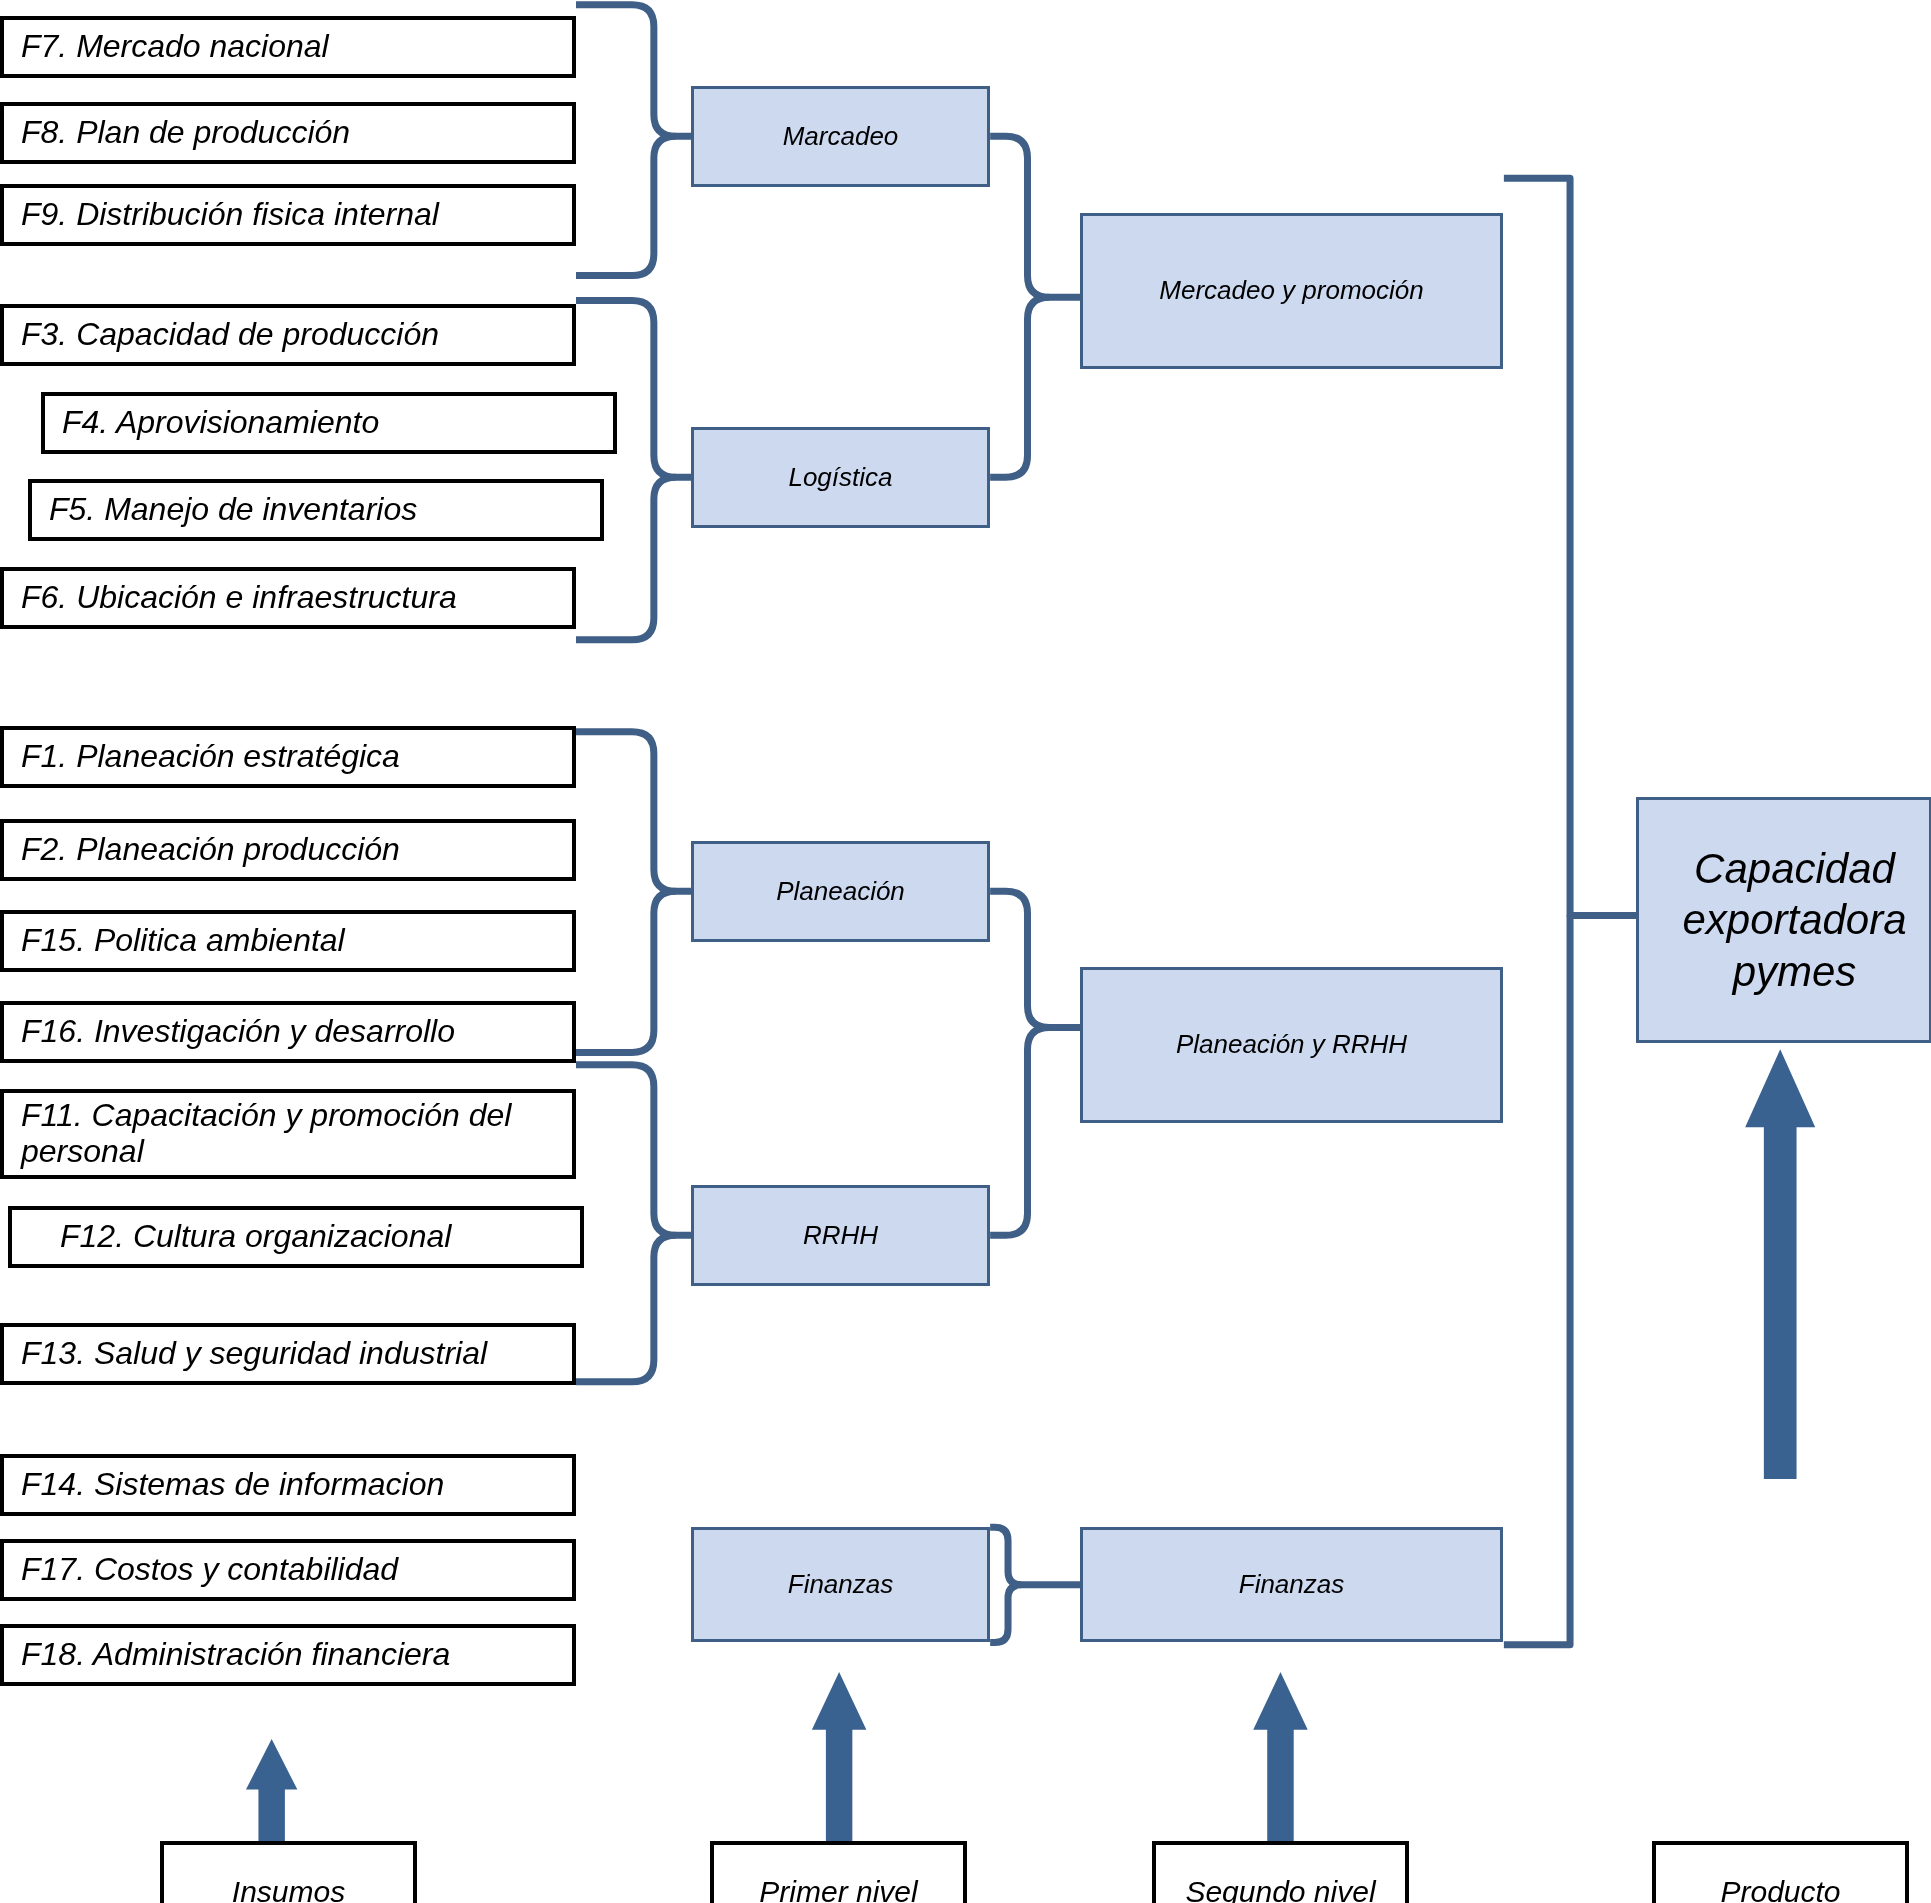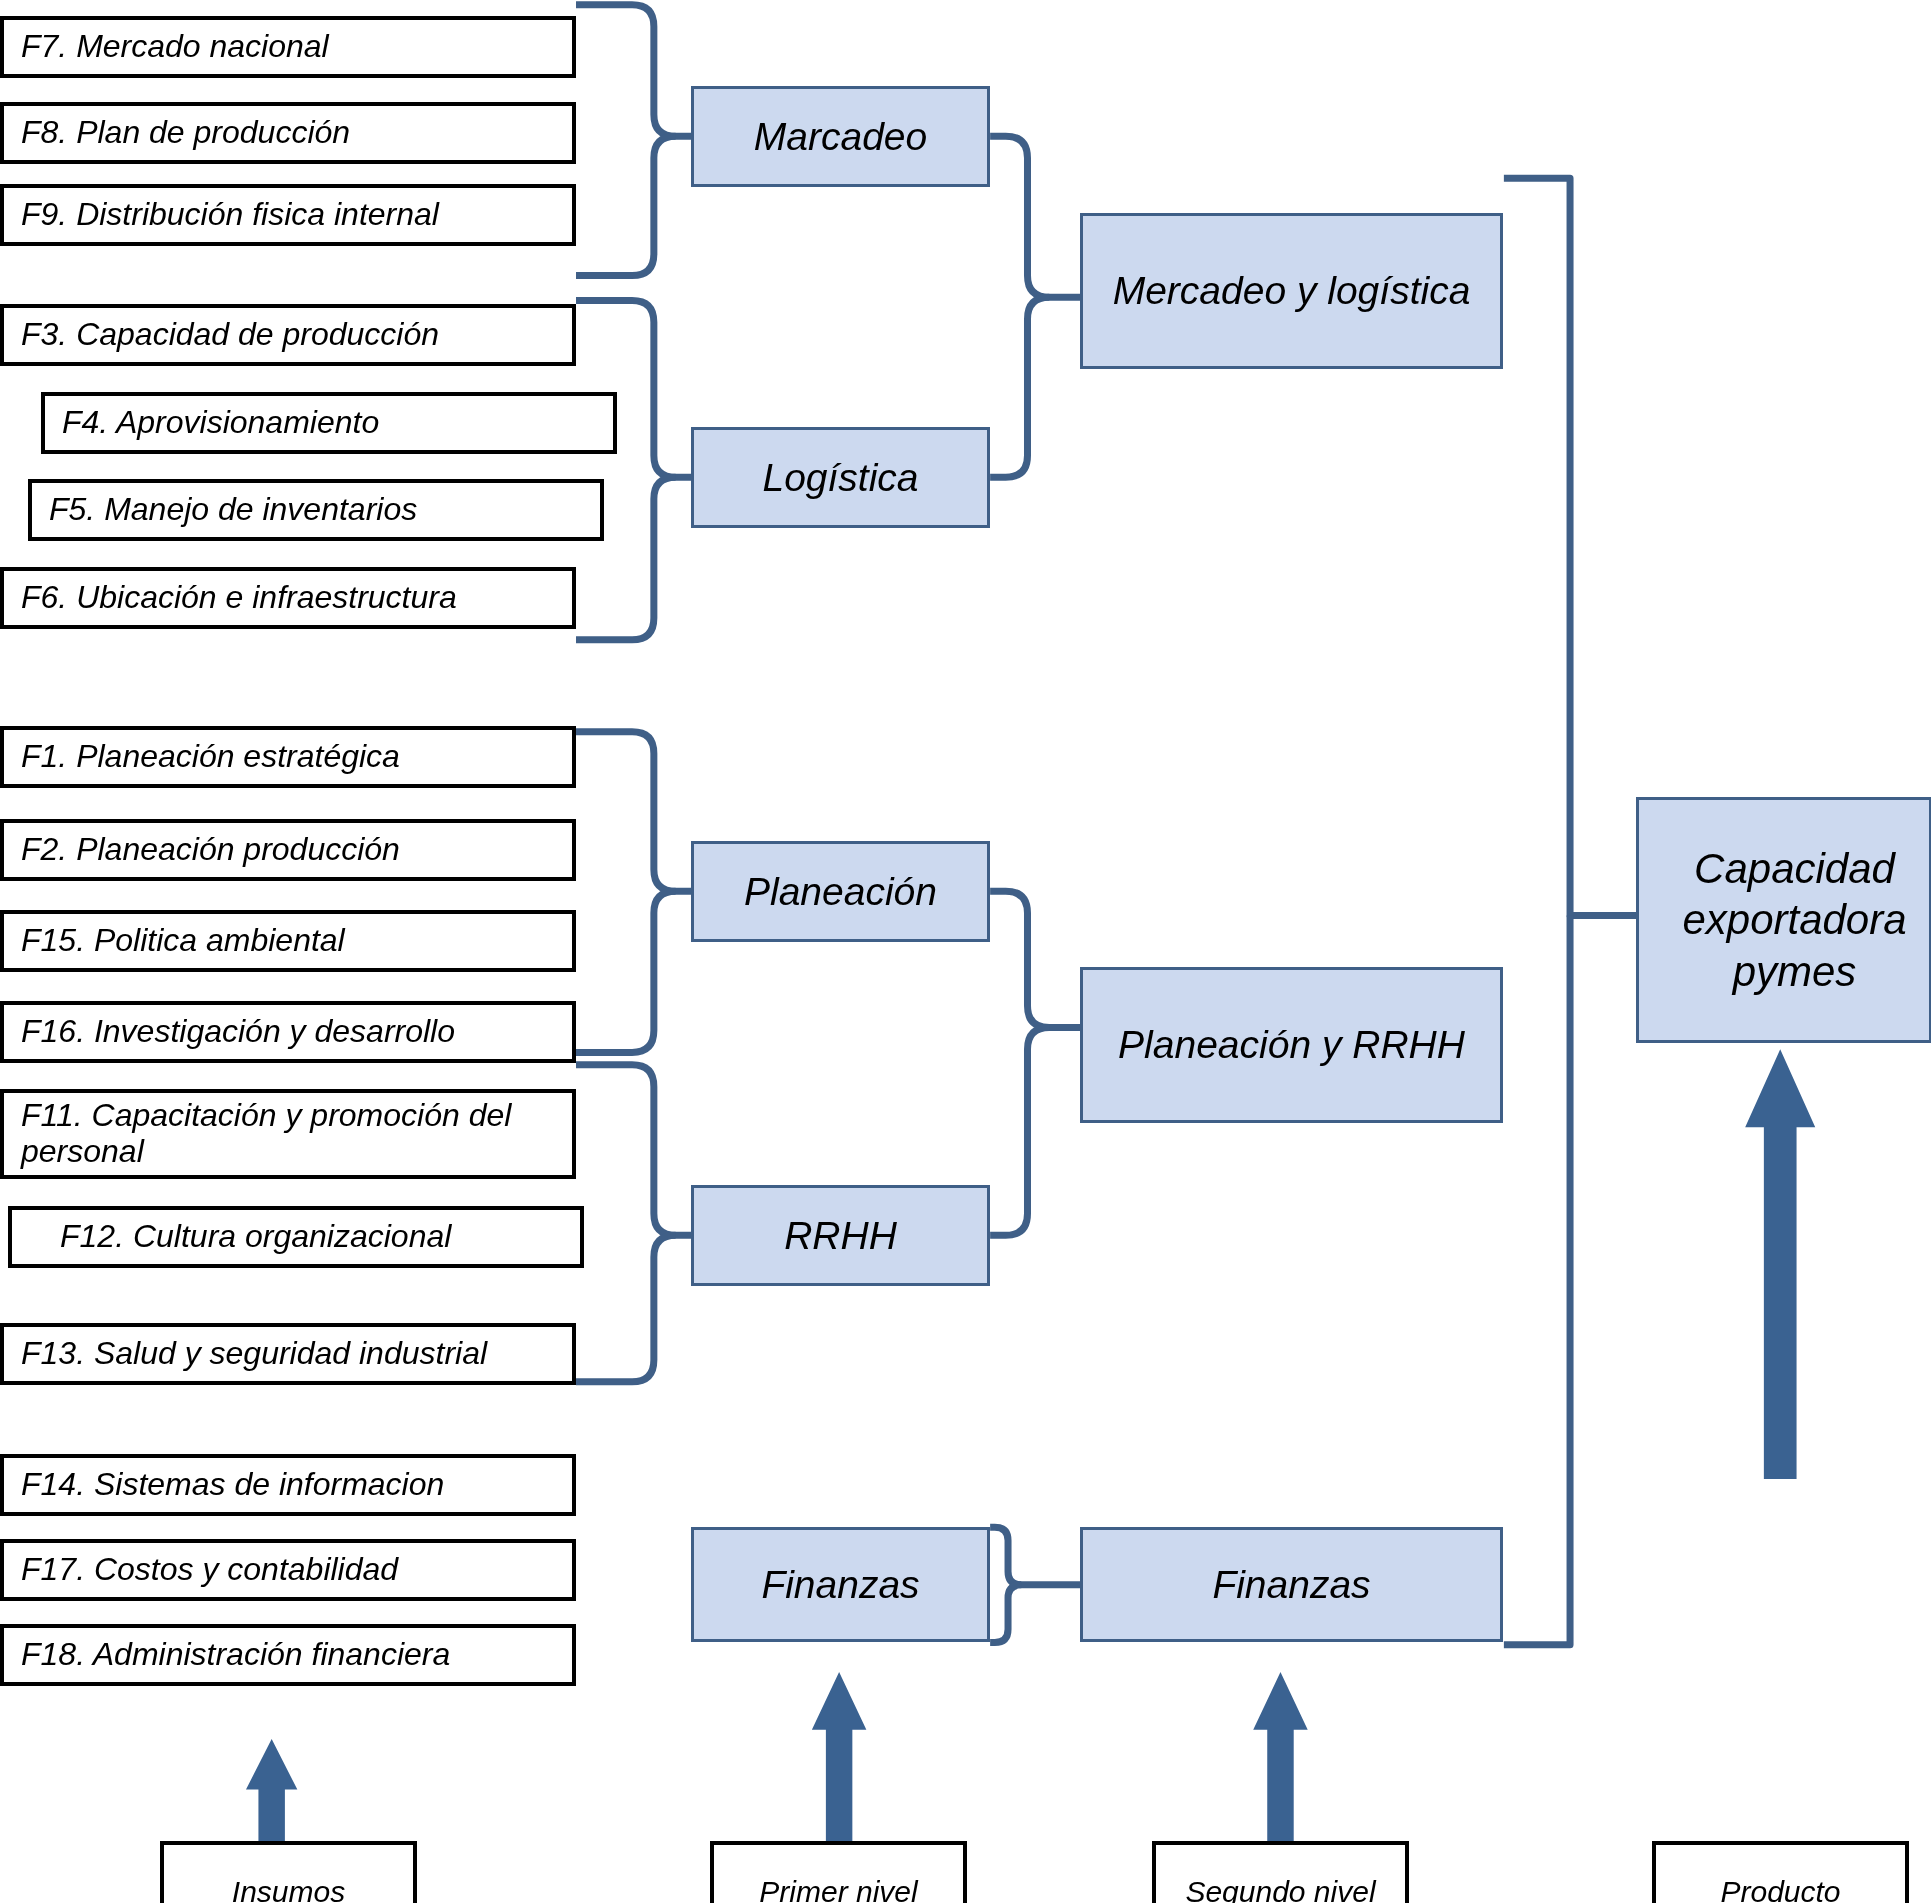--- a/index.html
+++ b/index.html
@@ -19,21 +19,21 @@
     color:#000;
     letter-spacing:0px;
   }
   
   .bluebox{
     border:3.9px solid #3f5f87;
     background:#ccd9ef;
     justify-content:center;
     text-align:center;
     font-style:italic;
-    font-size:39px;
+    font-size:26px;
     line-height:1.22;
     color:#000;
   }
   .bluebox.big{font-size:42px;}
   
   .legendbox{
     border:4.7px solid #000000;
     background:#ffffff;
     justify-content:center;
     text-align:center;
@@ -150,21 +150,21 @@
     <span class="lbl">Planeación</span>
   </div>
   <div class="node bluebox" style="left:691px;top:1185px;width:299px;height:101px;">
     <span class="lbl">RRHH</span>
   </div>
   <div class="node bluebox" style="left:691px;top:1527px;width:299px;height:115px;">
     <span class="lbl">Finanzas</span>
   </div>
 
   <div class="node bluebox" style="left:1080px;top:213px;width:423px;height:156px;">
-    <span class="lbl">Mercadeo y logística</span>
+    <span class="lbl">Mercadeo y promoción</span>
   </div>
   <div class="node bluebox" style="left:1080px;top:967px;width:423px;height:156px;">
     <span class="lbl">Planeación y RRHH</span>
   </div>
   <div class="node bluebox" style="left:1080px;top:1527px;width:423px;height:115px;">
     <span class="lbl">Finanzas</span>
   </div>
 
   <div class="node bluebox big" style="left:1636px;top:797px;width:296px;height:246px;padding-left:21px;">
     <span class="lbl">Capacidad exportadora pymes</span>

